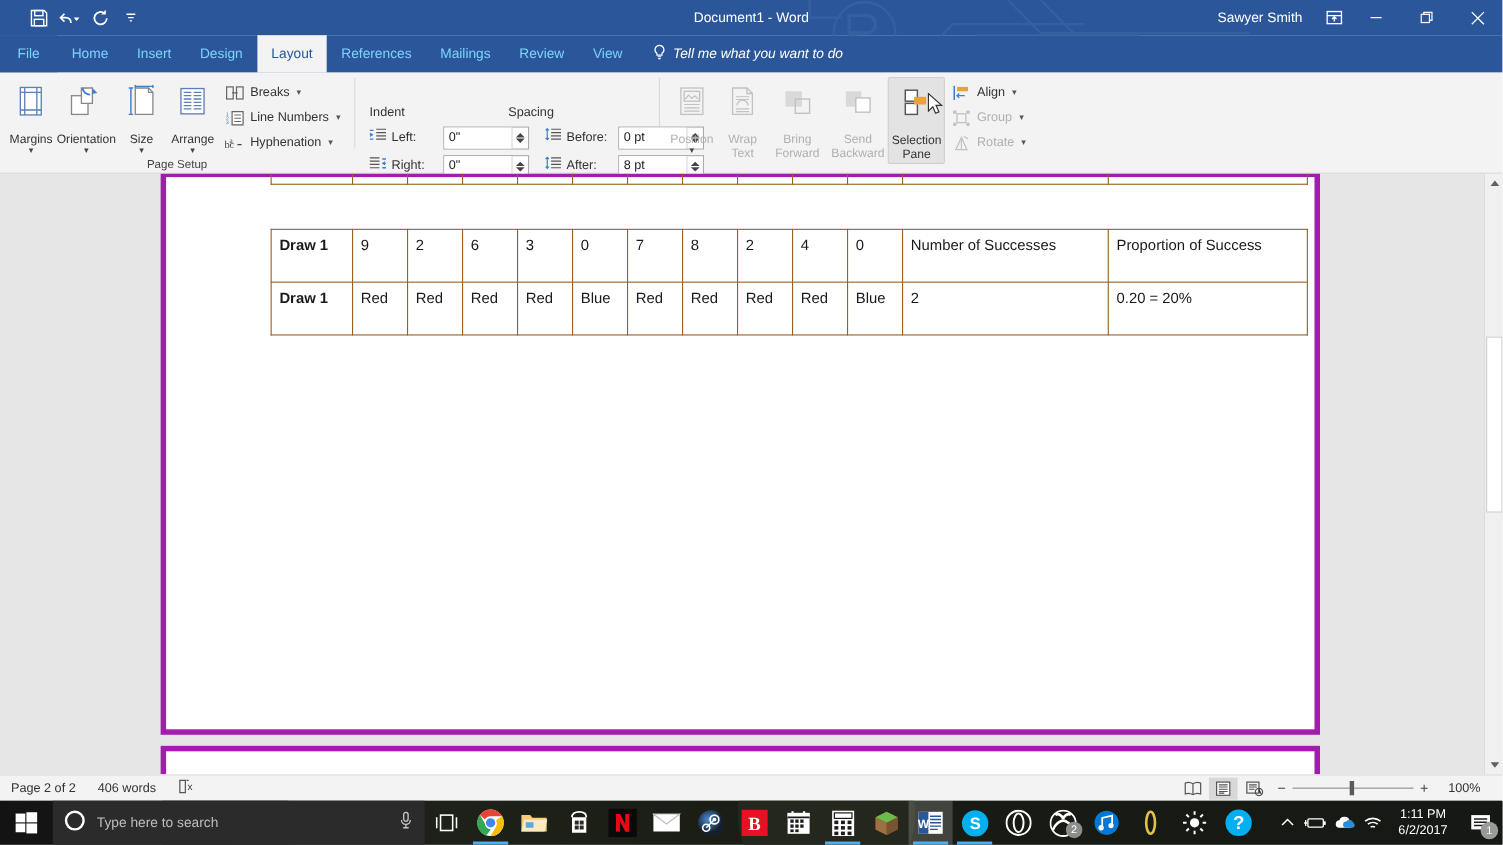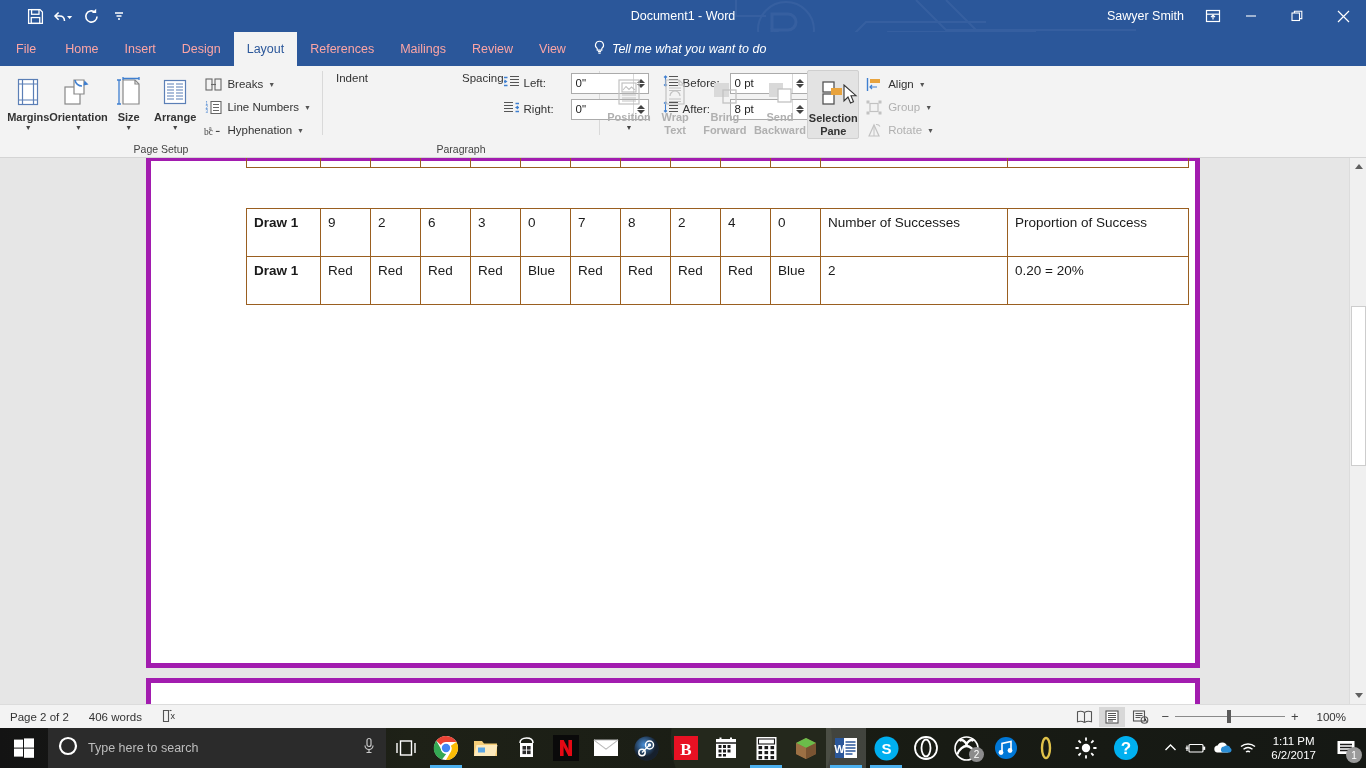--- a/index.html
+++ b/index.html
@@ -43,21 +43,21 @@
     width: 46px; height: 32px; display: flex; align-items: center; justify-content: center;
   }
 
   
   .tabbar {
     position: absolute; left: 0; top: 32px; width: 1366px; height: 34px;
     background: #2b579a; display: flex; align-items: stretch;
   }
   .tab {
     padding: 0 13px; display: flex; align-items: center;
-    font-size: 12.5px; color: #fca5a5; white-space: nowrap;
+    font-size: 12.5px; color: #7dd3fc; white-space: nowrap;
   }
   .tab.file { background: #2b579a; padding: 0 16px; }
   .tab.active { background: #f3f3f3; color: #2b579a; }
   .tellme {
     display: flex; align-items: center; gap: 6px;
     padding: 0 10px 0 14px; font-size: 12.5px; color: #fff; font-style: italic;
   }
   .tb-right2 {
     position: absolute; right: 0; top: 32px; height: 34px;
     display: flex; align-items: center; gap: 4px; padding-right: 8px;
@@ -78,36 +78,36 @@
   .rgroup-label {
     height: 16px; font-size: 10.5px; color: #444; text-align: center;
     line-height: 16px; position: relative;
   }
   .rgroup-sep { width: 1px; background: #d9d9d9; margin: 5px 0 22px 0; }
   .bigbtn {
     width: 54px; display: flex; flex-direction: column; align-items: center;
     padding-top: 3px; font-size: 11px; color: #333; text-align: center; line-height: 13px;
   }
   .bigbtn .ic { height: 34px; display: flex; align-items: flex-end; justify-content: center; }
-  .bigbtn .lbl { margin-top: 4px; font-weight: bold; }
+  .bigbtn .lbl { margin-top: 14px; }
   .bigbtn .caret { font-size: 7px; line-height: 8px; color: #444; margin-top: 0px; }
   .bigbtn.disabled { color: #b0b0b0; }
   .bigbtn.hovered { background: #e3e3e3; border: 1px solid #cfcfcf; border-radius: 2px; }
 
   .smallcol { display: flex; flex-direction: column; gap: 1px; padding-top: 3px; }
   .smallbtn {
     display: flex; align-items: center; gap: 5px; height: 22px;
     padding: 0 6px 0 2px; font-size: 11.5px; color: #333; white-space: nowrap;
   }
   .smallbtn.disabled { color: #b0b0b0; }
   .smallbtn .ic { width: 18px; height: 18px; display: flex; align-items: center; justify-content: center; }
   .caret-s { font-size: 7px; color: #555; }
 
   
-  .para-wrap { display: flex; padding: 2px 6px 0 8px; }
+  .para-wrap { display: flex; flex-direction: column; padding: 2px 6px 0 8px; margin-top: 24px; }
   .para-head { display: flex; font-size: 11.5px; color: #333; height: 18px; }
   .para-rows { display: flex; gap: 14px; }
   .para-col { display: flex; flex-direction: column; gap: 4px; }
   .fieldrow { display: flex; align-items: center; gap: 5px; height: 22px; }
   .fieldrow .flabel { font-size: 11.5px; color: #333; width: 42px; }
   .spin {
     display: flex; align-items: stretch; border: 1px solid #ababab; background: #fff;
     width: 78px; height: 21px;
   }
   .spin input {

